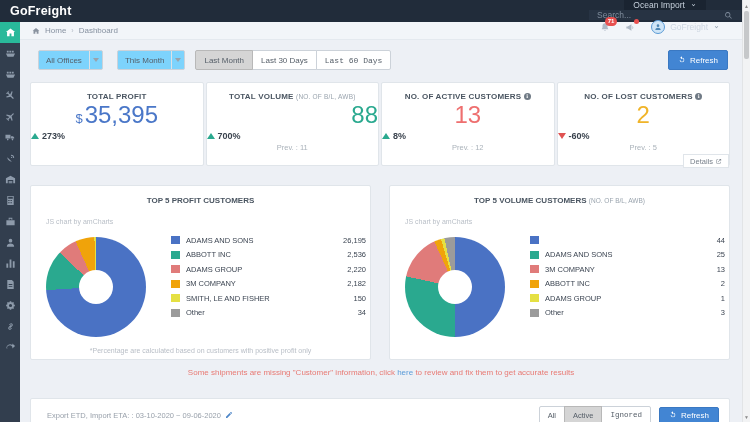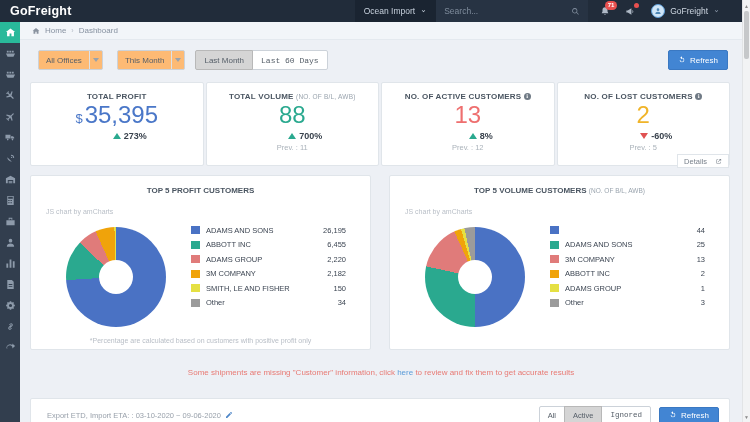--- a/index.html
+++ b/index.html
@@ -8,21 +8,21 @@
     position:relative; overflow:hidden; background:#edf0f5;
     font-family:"Liberation Sans","DejaVu Sans",sans-serif;
     -webkit-font-smoothing:antialiased;
   }
   svg { display:block; }
 
   
   .navbar { position:absolute; top:0; left:0; right:8px; height:22px; background:#212c3a;
             display:flex; align-items:center; z-index:6; }
   .logo { padding:0 10px; color:#fff; font-size:12.5px; font-weight:bold; letter-spacing:.2px; }
-  .nav-right { margin-left:auto; display:flex; align-items:center; height:100%; }
+  .nav-right { margin-left:auto; display:flex; align-items:center; height:100%;flex-direction:column; }
   .module-select { background:#1a2431; height:100%; display:flex; align-items:center; gap:5px;
                    padding:0 9px; color:#c6d0dc; font-size:8.5px; cursor:pointer; }
   .nav-search { background:#273343; height:100%; width:152px; display:flex; align-items:center;
                 padding:0 8px; }
   .nav-search input { flex:1; background:transparent; border:none; outline:none;
                       color:#93a0b0; font-size:8.5px; font-family:Liberation Sans, sans-serif; width:100px; }
   .nav-search input::placeholder { color:#7f8c9c; }
   .nav-icons { display:flex; align-items:center; gap:15px; padding:0 12px; }
   .nav-ic { position:relative; color:#aeb9c6; }
   .badge { position:absolute; top:-5px; left:5px; background:#e8504f; color:#fff; font-size:6px;
@@ -44,21 +44,21 @@
   .breadcrumb { position:absolute; top:22px; left:20px; right:8px; height:18px; background:#f2f5f9;
                 border-bottom:1px solid #e4e9ef; display:flex; align-items:center; gap:5px;
                 padding-left:12px; font-size:8px; color:#8691a0; z-index:4; }
   .crumb-sep { color:#b4bcc6; font-size:7px; }
 
   
   .content { position:absolute; top:40px; left:20px; right:8px; bottom:0; }
 
   .filter-row { position:absolute; top:10px; left:18px; right:14px; height:20px;
                 display:flex; align-items:center; }
-  .sel { display:flex; align-items:stretch; background:#fdba74; border:1px solid #ccd2d9;
+  .sel { display:flex; align-items:stretch; background:#7dd3fc; border:1px solid #ccd2d9;
          border-radius:2px; height:20px; font-size:8px; color:#555e68; cursor:pointer; }
   .sel-text { display:flex; align-items:center; padding:0 7px; }
   .sel-caret { display:flex; align-items:center; justify-content:center; width:13px;
                border-left:1px solid #dde1e6; color:#9aa2ab; }
   .caret-down { width:0; height:0; border-left:3px solid transparent; border-right:3px solid transparent;
                 border-top:4px solid #9aa2ab; }
   .gap14 { width:14px; } .gap10 { width:10px; }
   .seg-group { display:flex; }
   .seg-btn { height:20px; background:#fff; border:1px solid #ccd2d9; color:#555e68;
              font-size:8px; padding:0 8px; margin-left:-1px; cursor:pointer; font-family:inherit; }
@@ -76,37 +76,37 @@
   .kpi-card { flex:1; height:84px; background:#fff; border:1px solid #e0e5ea; border-radius:2px;
               text-align:center; padding-top:9px; }
   .kpi-title { font-size:8px; font-weight:bold; color:#4a5561; letter-spacing:.2px; }
   .kpi-sub { font-size:6.5px; color:#9aa4ae; font-weight:normal; }
   .info-icon { display:inline-block; width:7px; height:7px; border-radius:50%; background:#707a85;
                color:#fff; font-size:5px; line-height:7px; font-weight:bold; vertical-align:1px;
                font-family:"DejaVu Serif",serif; }
   .kpi-value { font-size:24px; line-height:1.1; margin-top:1px; font-weight:400; }
   .kpi-prefix { font-size:13px; margin-right:2px; }
   .kpi-change { margin-top:3px; font-size:9px; font-weight:bold; color:#39424d;
-                display:flex; align-items:center; justify-content:center; gap:3px;margin-left:26px; }
+                display:flex; align-items:center; justify-content:flex-start; gap:3px; }
   .tri { width:0; height:0; border-left:4px solid transparent; border-right:4px solid transparent; }
   .tri.up { border-bottom:6px solid #2aa98f; }
   .tri.down { border-top:6px solid #e05252; }
   .kpi-prev { margin-top:2px; font-size:7.5px; color:#aab2ba; }
   .details-chip { position:absolute; top:114px; right:13px; height:14px; background:#fff;
-                  border:1px solid #e0e5ea; display:flex; align-items:center; gap:8px;
+                  border:1px solid #e0e5ea; display:flex; align-items:center; gap:2px;
                   padding:0 6px; font-size:7.5px; color:#7a828c; z-index:3; cursor:pointer; }
 
   
-  .charts-row { position:absolute; top:135px; left:10px; right:12px; display:flex; gap:18px; }
+  .charts-row { position:absolute; top:145px; left:10px; right:12px; display:flex; gap:18px; }
   .chart-card { flex:1; height:175px; background:#fff; border:1px solid #e0e5ea; border-radius:2px;
                 position:relative; }
   .chart-title { text-align:center; margin-top:10px; font-size:8px; font-weight:bold; color:#4a5561; }
   .chart-sub { font-size:6.5px; color:#9aa4ae; font-weight:normal; }
   .watermark { position:absolute; top:32px; left:15px; font-size:7px; color:#b9bfc7; }
-  .chart-body { display:flex; align-items:flex-start; padding:0 20px; margin-top:20px; }
+  .chart-body { display:flex; align-items:flex-start; padding:0 0; margin-top:20px; }
   .donut-wrap { width:130px; display:flex; justify-content:center; padding-top:12px; }
   .donut { width:100px; height:100px; border-radius:50%; position:relative; cursor:pointer; }
   .donut::after { content:""; position:absolute; inset:33px; background:#fff; border-radius:50%; }
   .legend { flex:1; margin-left:10px; margin-right:4px; padding-top:8px; }
   .legend-row { display:flex; align-items:center; height:14.5px; font-size:7.5px; color:#3c4552;
                 cursor:pointer; }
   .swatch { width:9px; height:8px; margin-right:6px; flex:none; }
   .legend-label { flex:1; white-space:nowrap; overflow:hidden; }
   .legend-value { text-align:right; }
   .footnote { position:absolute; bottom:5px; left:0; right:0; text-align:center; font-size:7px;
@@ -288,20 +288,21 @@
     <span class="gap14"></span>
     <div class="sel">
       <span class="sel-text">This Month</span>
       <span class="sel-caret">
           <span class="caret-down"></span>
         </span>
     </div>
     <span class="gap10"></span>
     <div class="seg-group" id="range-group">
         <button class="seg-btn active">Last Month</button>
+        <button class="seg-btn">Last 30 Days</button>
         <button class="seg-btn">Last 60 Days</button>
       </div>
     <button class="btn-refresh">
       <svg width="8" height="8" viewBox="0 0 24 24" fill="#fff">
           <path d="M12 5V1L6.5 5.5 12 10V7a5 5 0 1 1-5 5H5a7 7 0 1 0 7-7z"></path>
         </svg>
       <span>Refresh</span>
     </button>
   </div>
 
@@ -309,21 +310,21 @@
     <div class="kpi-card">
       <div class="kpi-title"><span>TOTAL PROFIT</span>  </div>
       <div class="kpi-value" style="color: rgb(74, 119, 200);"><span class="kpi-prefix">$</span><span>35,395</span></div>
       <div class="kpi-change">
           <span class="tri up"></span>
           <span>273%</span>
         </div>
     </div>
     <div class="kpi-card">
       <div class="kpi-title"><span>TOTAL VOLUME</span> <span class="kpi-sub">(NO. OF B/L, AWB)</span> </div>
-      <div class="kpi-value" style="color: rgb(42, 169, 143);"><span>88</span></div>
+      <div class="kpi-value" style="color: rgb(42, 169, 143); text-align: right;"><span>88</span></div>
       <div class="kpi-change">
           <span class="tri up"></span>
           <span>700%</span>
         </div>
       <div class="kpi-prev">Prev. : 11</div>
     </div>
     <div class="kpi-card">
       <div class="kpi-title"><span>NO. OF ACTIVE CUSTOMERS</span>  <span class="info-icon">i</span></div>
       <div class="kpi-value" style="color: rgb(238, 111, 111);"><span>13</span></div>
       <div class="kpi-change">
@@ -360,21 +361,21 @@
           </div>
         <div class="legend">
             <div class="legend-row">
               <span class="swatch" style="background:#4a72c4"></span>
               <span class="legend-label">ADAMS AND SONS</span>
               <span class="legend-value">26,195</span>
             </div>
             <div class="legend-row">
               <span class="swatch" style="background:#2aa98f"></span>
               <span class="legend-label">ABBOTT INC</span>
-              <span class="legend-value">6,455</span>
+              <span class="legend-value">2,536</span>
             </div>
             <div class="legend-row">
               <span class="swatch" style="background:#e07b7a"></span>
               <span class="legend-label">ADAMS GROUP</span>
               <span class="legend-value">2,220</span>
             </div>
             <div class="legend-row">
               <span class="swatch" style="background:#f0a30a"></span>
               <span class="legend-label">3M COMPANY</span>
               <span class="legend-value">2,182</span>

